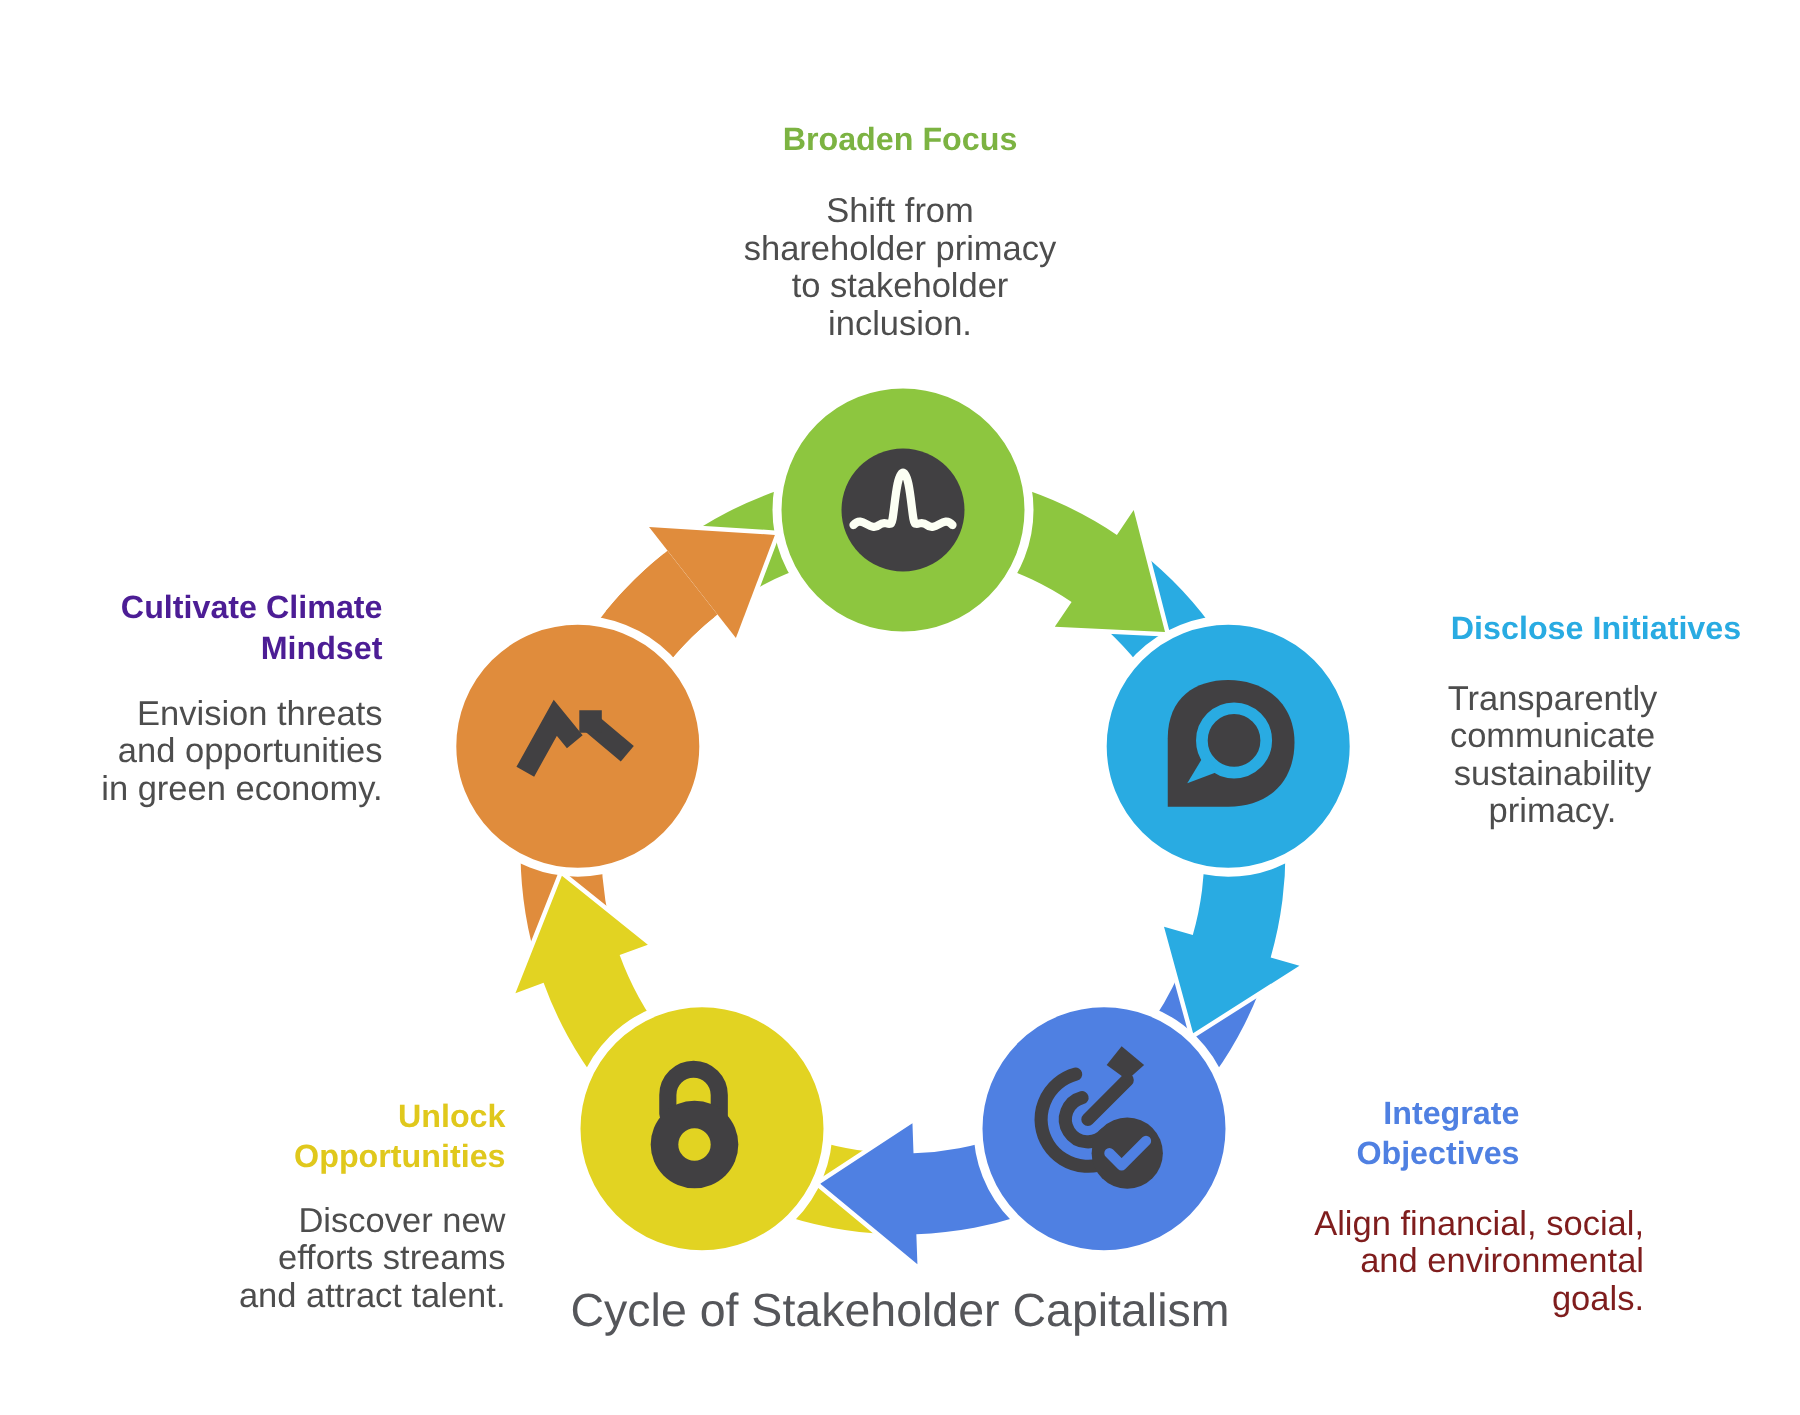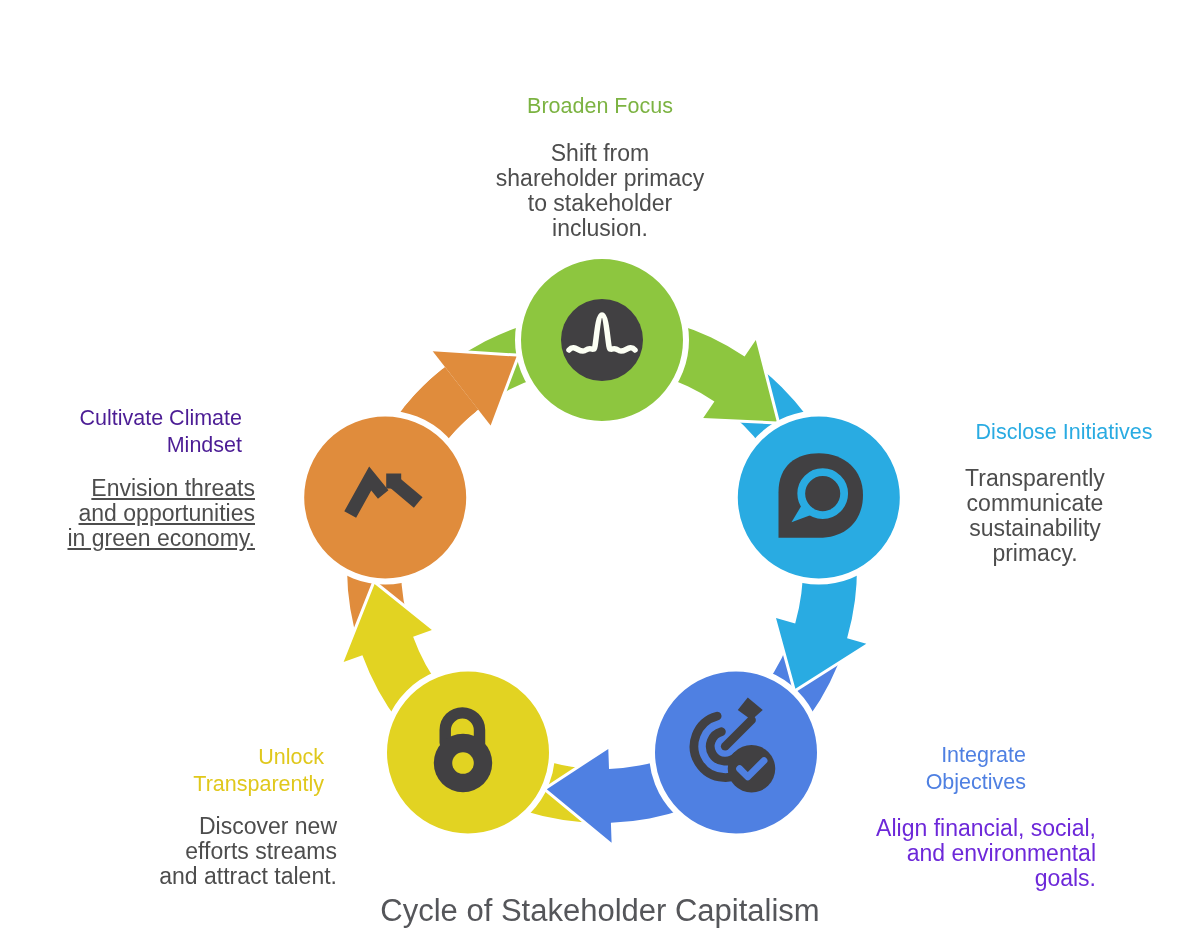--- a/index.html
+++ b/index.html
@@ -2,36 +2,36 @@
 <html><head>
 <meta charset="utf-8">
 <style>
   html,body{margin:0;padding:0;background:#ffffff;}
   .canvas{
     position:relative;width:1200px;height:943px;background:#ffffff;
     font-family:"Liberation Sans",sans-serif;overflow:hidden;
   }
   #dg{position:absolute;left:0;top:0;}
   .text-block{position:absolute;}
-  .node-heading{font-size:21.5px;line-height:27px;font-weight:normal;margin:13px;}
+  .node-heading{font-size:21.5px;line-height:27px;font-weight:bold;margin:0;}
   .node-desc{font-size:23px;line-height:25px;margin:0;}
   #block-0{left:430px;top:80px;width:340px;text-align:center;}
   #block-0 .node-desc{width:212px;margin:21px auto 0;}
   #block-1{left:944px;top:406px;width:240px;text-align:center;}
   #block-1 .node-desc{margin-top:20px;width:182px;}
   #block-2{left:868px;top:729px;width:240px;text-align:right;}
   #block-2 .node-heading{width:145px;}
   #block-2 .node-desc{margin-top:16px;width:228px;}
   #block-3{left:75px;top:731px;width:262px;text-align:right;}
   #block-3 .node-heading{width:175px;margin-left:auto;}
   #block-3 .node-desc{margin-top:16px;width:196px;margin-left:auto;}
   #block-4{left:-5px;top:392px;width:260px;text-align:right;}
   #block-4 .node-heading{width:212px;margin-left:auto;}
-  #block-4 .node-desc{margin-top:17px;width:200px;margin-left:auto;text-decoration:underline;}
-  .diagram-title{position:absolute;left:0;top:893px;width:1200px;text-align:center;font-size:31px;margin:0;font-weight:normal;}
+  #block-4 .node-desc{margin-top:17px;width:200px;margin-left:auto;}
+  .diagram-title{position:absolute;left:0;top:856px;width:1200px;text-align:center;font-size:31px;margin:0;font-weight:normal;}
 </style>
 </head>
 <body>
 
 <div class="canvas">
 
   <svg id="dg" width="1200" height="943" viewBox="0 0 1200 943">
       <path d="M359.5 646.8 A255 255 0 0 1 445.0 367.1 L432.7 351.3 L516.6 356.6 L490.6 425.4 L478.3 409.6 A201 201 0 0 0 410.8 630.1 Z" fill="#E08C3C" stroke="#FFFFFF" stroke-width="6" paint-order="stroke" stroke-linejoin="round"></path>
       <path d="M602.0 823.0 A255 255 0 0 1 362.4 655.2 L343.6 662.1 L374.6 583.9 L431.9 629.9 L413.1 636.7 A201 201 0 0 0 602.0 769.0 Z" fill="#E2D322" stroke="#FFFFFF" stroke-width="6" paint-order="stroke" stroke-linejoin="round"></path>
       <path d="M844.5 646.8 A255 255 0 0 1 610.9 822.8 L611.6 842.8 L546.8 789.2 L608.3 748.9 L609.0 768.9 A201 201 0 0 0 793.2 630.1 Z" fill="#4F80E2" stroke="#FFFFFF" stroke-width="6" paint-order="stroke" stroke-linejoin="round"></path>
@@ -84,25 +84,25 @@
     <p class="node-desc" style="color: rgb(77, 77, 77);">Shift from shareholder primacy to stakeholder inclusion.</p>
   </div>
 
   <div class="text-block" id="block-1">
     <h2 class="node-heading" style="color: rgb(41, 171, 226);">Disclose Initiatives</h2>
     <p class="node-desc" style="color: rgb(77, 77, 77);">Transparently communicate sustainability primacy.</p>
   </div>
 
   <div class="text-block" id="block-2">
     <h2 class="node-heading" style="color: rgb(79, 128, 226);">Integrate Objectives</h2>
-    <p class="node-desc" style="color: #6d28d9; margin-top: 20px;">Align financial, social, and environmental goals.</p>
+    <p class="node-desc" style="color: #7f1d1d; margin-top: 20px;">Align financial, social, and environmental goals.</p>
   </div>
 
   <div class="text-block" id="block-3">
-    <h2 class="node-heading" style="color: rgb(224, 200, 28);">Unlock Transparently</h2>
+    <h2 class="node-heading" style="color: rgb(224, 200, 28);">Unlock Opportunities</h2>
     <p class="node-desc" style="color: rgb(77, 77, 77);">Discover new efforts streams and attract talent.</p>
   </div>
 
   <div class="text-block" id="block-4">
     <h2 class="node-heading" style="color: #4c1d95;">Cultivate Climate Mindset</h2>
     <p class="node-desc" style="color: rgb(77, 77, 77);">Envision threats and opportunities in green economy.</p>
   </div>
 
   <h1 class="diagram-title" style="color: rgb(85, 86, 90);">Cycle of Stakeholder Capitalism</h1>
 

